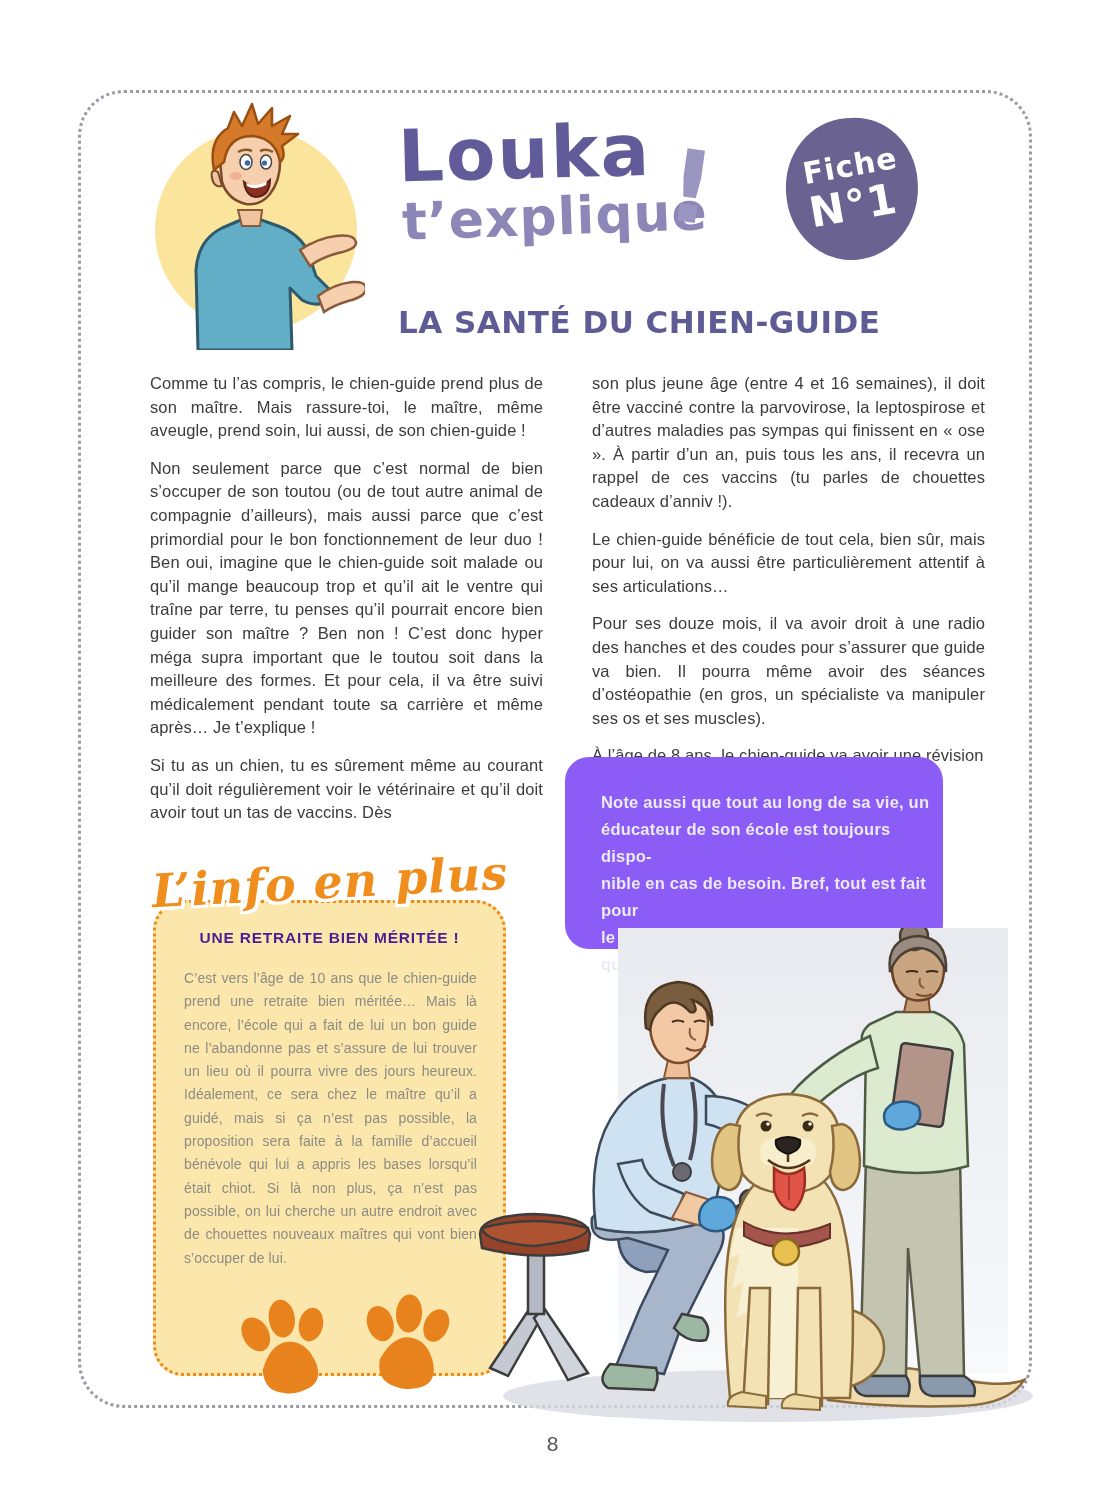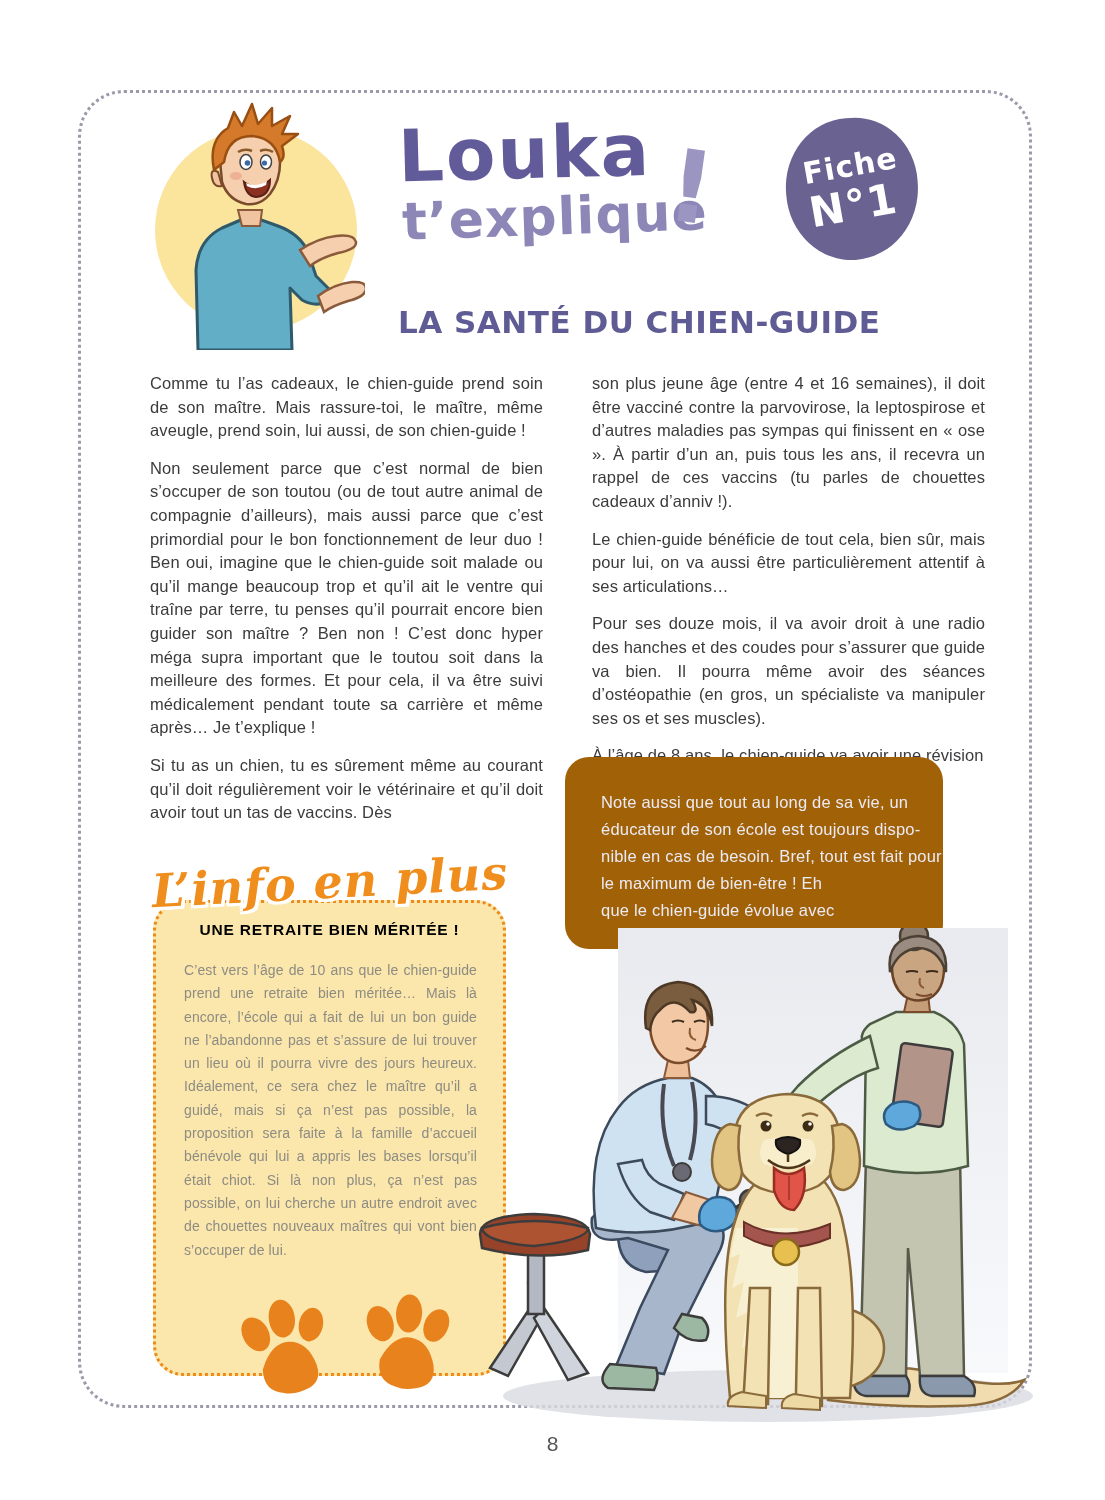--- a/index.html
+++ b/index.html
@@ -34,36 +34,36 @@
   
   .col{position:absolute;top:372px;width:393px;z-index:2;
     font-size:16.5px;line-height:23.6px;color:#3b3b3d;font-weight:300;
     text-align:justify;letter-spacing:.1px;}
   .col p{margin:0 0 14px 0;}
   .col-left{left:150px;}
   .col-right{left:592px;}
   
   .note-box{
     position:absolute;left:565px;top:757px;width:378px;height:192px;
-    background:#a16207;border-radius:24px;z-index:2;
+    background:#8b5cf6;border-radius:24px;z-index:2;
     padding:32px 0 0 36px;box-sizing:border-box;
-    color:#eceaf4;font-size:16.5px;line-height:27px;font-weight:400;letter-spacing:.2px;}
+    color:#eceaf4;font-size:16.5px;line-height:27px;font-weight:700;letter-spacing:.2px;}
   
   .info-box{
     position:absolute;left:153px;top:900px;width:353px;height:476px;
     background:#fbe6ab;border:3px dotted #ec8a1a;border-radius:30px;z-index:2;
     box-sizing:border-box;}
   .info-script{
     position:absolute;left:50%;top:-48px;transform:translateX(-50%) rotate(-3deg);
     white-space:nowrap;font-family:"DejaVu Serif",serif;font-style:italic;font-weight:700;
     font-size:46px;color:#ef8d1d;letter-spacing:1px;
     text-shadow:-3px -3px 0 #fff,3px -3px 0 #fff,-3px 3px 0 #fff,3px 3px 0 #fff,0 -3px 0 #fff,0 3px 0 #fff,-3px 0 0 #fff,3px 0 0 #fff;}
   .info-heading{
-    margin-top:18px;text-align:center;font-size:15.5px;font-weight:600;
-    color:#000000;letter-spacing:.8px;}
+    margin-top:26px;text-align:center;font-size:15.5px;font-weight:600;
+    color:#4c1d95;letter-spacing:.8px;}
   .info-body{
     margin:20px 26px 0 28px;font-size:14px;line-height:23.3px;color:#8d8c84;
     font-weight:300;text-align:justify;letter-spacing:.1px;}
   .paws{position:absolute;left:66px;bottom:-40px;width:230px;height:120px;}
   
   .illus{position:absolute;left:468px;top:928px;width:578px;height:525px;z-index:4;}
   
   .page-number{
     position:absolute;left:0;top:1432px;width:1105px;text-align:center;
     font-size:21px;color:#565656;font-weight:300;z-index:2;}
@@ -112,21 +112,21 @@
 <div class="brand-bang">!</div>
 
 <div class="fiche-badge">
   <span class="fiche-line1">Fiche</span>
   <span class="fiche-line2">N°1</span>
 </div>
 
 <h1 class="page-title">LA SANTÉ DU CHIEN-GUIDE</h1>
 
 <div class="col col-left">
-  <p>Comme tu l’as cadeaux, le chien-guide prend soin de son maître. Mais rassure-toi, le maître, même aveugle, prend soin, lui aussi, de son chien-guide !</p>
+  <p>Comme tu l’as compris, le chien-guide prend plus de son maître. Mais rassure-toi, le maître, même aveugle, prend soin, lui aussi, de son chien-guide !</p>
   <p>Non seulement parce que c’est normal de bien s’occuper de son toutou (ou de tout autre animal de compagnie d’ailleurs), mais aussi parce que c’est primordial pour le bon fonctionnement de leur duo ! Ben oui, imagine que le chien-guide soit malade ou qu’il mange beaucoup trop et qu’il ait le ventre qui traîne par terre, tu penses qu’il pourrait encore bien guider son maître ? Ben non ! C’est donc hyper méga supra important que le toutou soit dans la meilleure des formes. Et pour cela, il va être suivi médicalement pendant toute sa carrière et même après… Je t’explique !</p>
   <p>Si tu as un chien, tu es sûrement même au courant qu’il doit régulièrement voir le vétérinaire et qu’il doit avoir tout un tas de vaccins. Dès</p>
 </div>
 <div class="col col-right">
   <p>son plus jeune âge (entre 4 et 16 semaines), il doit être vacciné contre la parvovirose, la leptospirose et d’autres maladies pas sympas qui finissent en « ose ». À partir d’un an, puis tous les ans, il recevra un rappel de ces vaccins (tu parles de chouettes cadeaux d’anniv !).</p>
   <p>Le chien-guide bénéficie de tout cela, bien sûr, mais pour lui, on va aussi être particulièrement attentif à ses articulations…</p>
   <p>Pour ses douze mois, il va avoir droit à une radio des hanches et des coudes pour s’assurer que guide va bien. Il pourra même avoir des séances d’ostéopathie (en gros, un spécialiste va manipuler ses os et ses muscles).</p>
   <p>À l’âge de 8 ans, le chien-guide va avoir une révision</p>
 </div>
 

